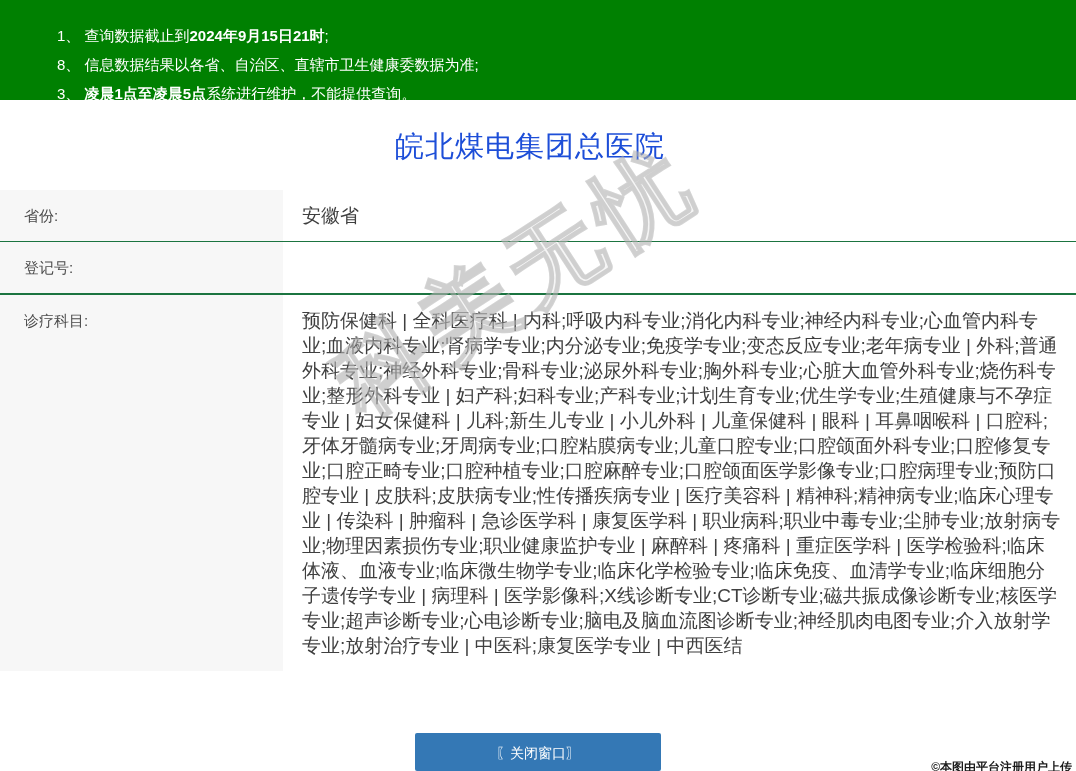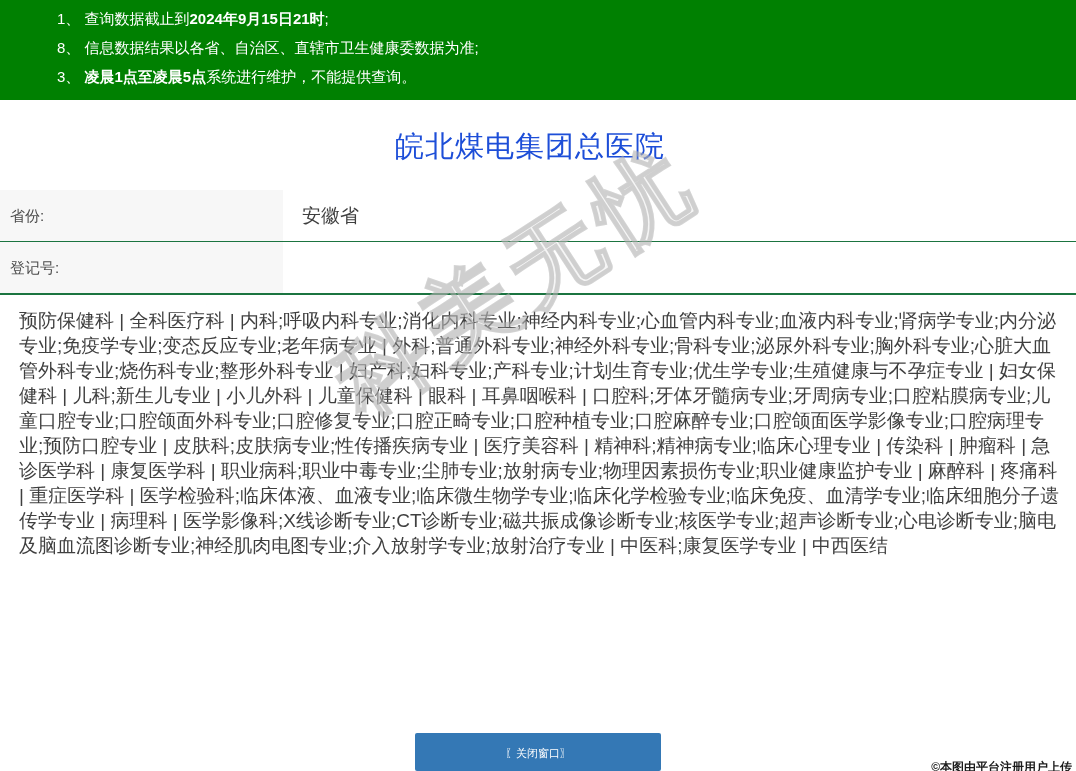--- a/index.html
+++ b/index.html
@@ -3,36 +3,36 @@
 <meta charset="utf-8">
 <style>
   html,body{margin:0;padding:0;}
   body{
     width:1076px;height:771px;overflow:hidden;position:relative;background:#ffffff;
     font-family:"Liberation Sans","DejaVu Sans",sans-serif;
   }
   
   .banner{
     width:100%;height:100px;background:#008001;box-sizing:border-box;
-    padding:4px 20px 0 57px;color:#ffffff;
+    padding:21px 20px 0 57px;color:#ffffff;
   }
   .notice-line{font-size:15px;line-height:29px;white-space:nowrap;}
   .notice-line .b{font-weight:bold;}
   
   .page-title{
     margin:0;padding:27px 16px 0 0;text-align:center;
     font-size:29px;font-weight:400;color:#1d4ed8;letter-spacing:1px;
   }
   
   .detail-table{margin-top:23px;width:100%;}
   .d-row{display:flex;border-bottom:1px solid #1b7440;}
   .d-row:last-child{border-bottom:none;}
   .d-label{
     width:283px;box-sizing:border-box;flex:0 0 283px;background:#f7f7f7;
-    padding:13px 10px 13px 10px;font-size:15px;color:#4a4a4a;line-height:25px;
+    padding:13px 10px 13px 24px;font-size:15px;color:#4a4a4a;line-height:25px;
   }
   .d-value{
     flex:1;box-sizing:border-box;background:#ffffff;
     padding:13px 14px 13px 19px;font-size:19px;color:#3f3f3f;line-height:25px;
     word-break:break-all;
   }
   
   .watermark{
     position:absolute;left:345px;top:330px;width:500px;pointer-events:none;
     transform:rotate(-33deg);transform-origin:left center;
@@ -41,21 +41,21 @@
     -webkit-text-stroke:2px rgba(175,175,175,0.55);
     z-index:5;
   }
   
   .footer-strip{
     position:absolute;left:0;top:727px;width:1076px;height:44px;background:#ffffff;z-index:10;
   }
   .close-btn{
     display:block;margin:6px auto 0 auto;width:246px;height:38px;
     background:#3478b5;border:none;border-radius:2px;cursor:pointer;
-    color:#ffffff;font-size:11px;font-family:inherit;line-height:38px;text-align:center;
+    color:#ffffff;font-size:14px;font-family:inherit;line-height:38px;text-align:center;
   }
   .copyright{
     position:absolute;right:4px;top:32px;
     font-size:12px;font-weight:bold;color:#1a1a1a;white-space:nowrap;
     text-shadow:-1px 0 #fff,1px 0 #fff,0 -1px #fff,0 1px #fff,1px 1px #fff,-1px -1px #fff;
   }
 </style>
 </head>
 <body>
 
@@ -73,20 +73,21 @@
   <div class="d-row">
     <div class="d-label">省份:</div>
     <div class="d-value">安徽省</div>
   </div>
   <div class="d-row">
     <div class="d-label">登记号:</div>
   </div>
   <div class="d-row">
   </div>
   <div class="d-row">
+    <div class="d-label">诊疗科目:</div>
     <div class="d-value">预防保健科 | 全科医疗科 | 内科;呼吸内科专业;消化内科专业;神经内科专业;心血管内科专业;血液内科专业;肾病学专业;内分泌专业;免疫学专业;变态反应专业;老年病专业 | 外科;普通外科专业;神经外科专业;骨科专业;泌尿外科专业;胸外科专业;心脏大血管外科专业;烧伤科专业;整形外科专业 | 妇产科;妇科专业;产科专业;计划生育专业;优生学专业;生殖健康与不孕症专业 | 妇女保健科 | 儿科;新生儿专业 | 小儿外科 | 儿童保健科 | 眼科 | 耳鼻咽喉科 | 口腔科;牙体牙髓病专业;牙周病专业;口腔粘膜病专业;儿童口腔专业;口腔颌面外科专业;口腔修复专业;口腔正畸专业;口腔种植专业;口腔麻醉专业;口腔颌面医学影像专业;口腔病理专业;预防口腔专业 | 皮肤科;皮肤病专业;性传播疾病专业 | 医疗美容科 | 精神科;精神病专业;临床心理专业 | 传染科 | 肿瘤科 | 急诊医学科 | 康复医学科 | 职业病科;职业中毒专业;尘肺专业;放射病专业;物理因素损伤专业;职业健康监护专业 | 麻醉科 | 疼痛科 | 重症医学科 | 医学检验科;临床体液、血液专业;临床微生物学专业;临床化学检验专业;临床免疫、血清学专业;临床细胞分子遗传学专业 | 病理科 | 医学影像科;X线诊断专业;CT诊断专业;磁共振成像诊断专业;核医学专业;超声诊断专业;心电诊断专业;脑电及脑血流图诊断专业;神经肌肉电图专业;介入放射学专业;放射治疗专业 | 中医科;康复医学专业 | 中西医结</div>
   </div>
 </div>
 
 <div class="footer-strip">
   <button class="close-btn">〖关闭窗口〗</button>
   <div class="copyright">©本图由平台注册用户上传</div>
 </div>
 
 </body></html>

